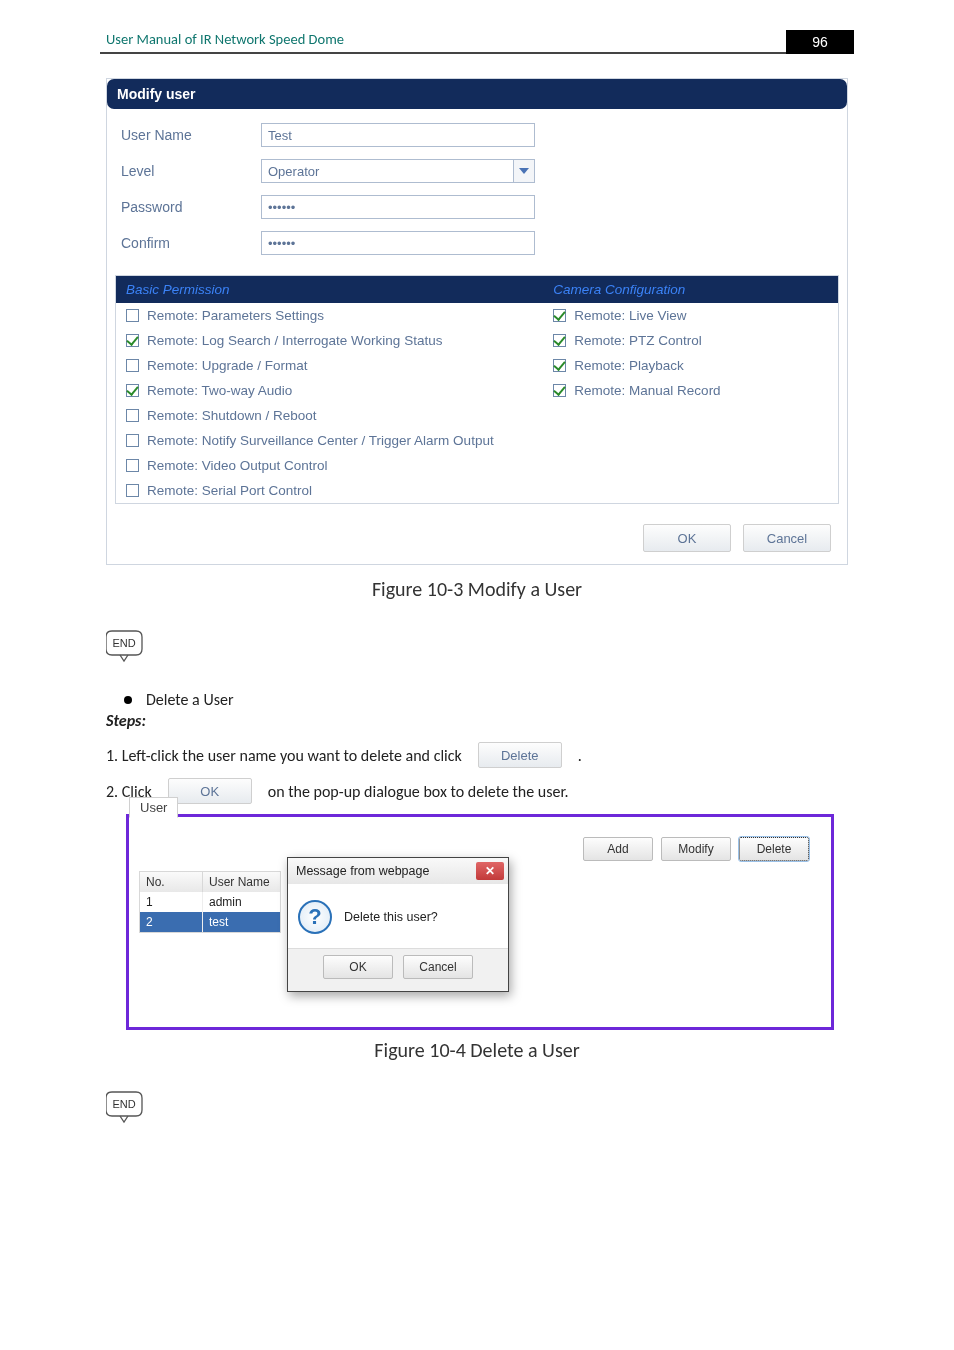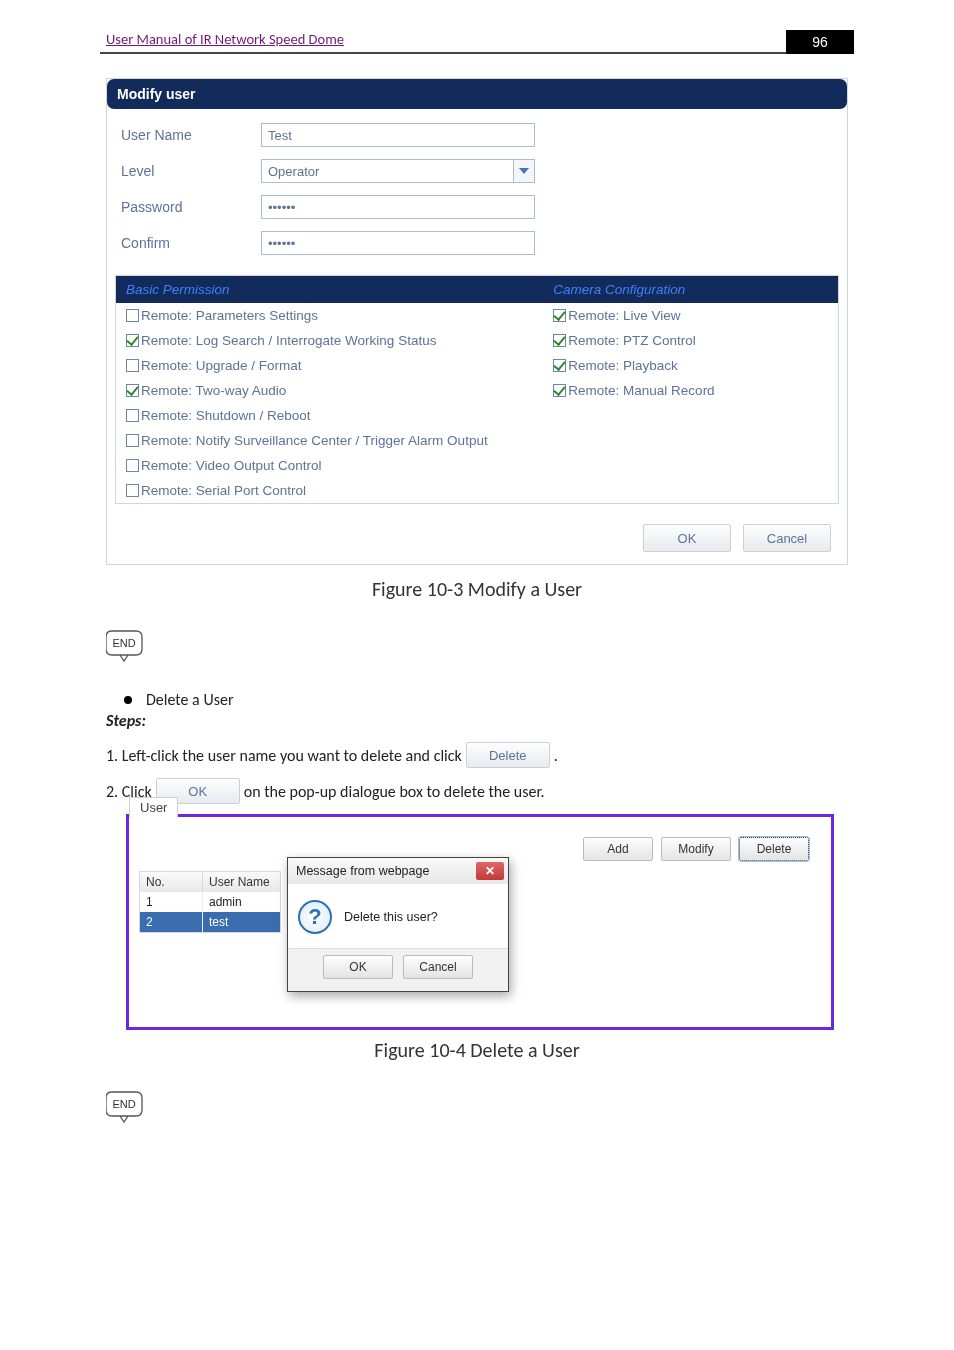--- a/index.html
+++ b/index.html
@@ -13,22 +13,21 @@
     width: 954px;
     margin: 0 auto;
     box-sizing: border-box;
     padding: 30px 100px 60px 100px;
     font-size: 14px;
   }
   .header-row {
     padding: 0 0 4px 6px;
     font-family: Calibri, sans-serif;
     font-size: 14.5px;
-    color: #701a75;
-    text-decoration: underline;
+    color: #0f766e;
   }
   .header-rule {
     position: relative;
     height: 2px;
     background: #444;
     margin-bottom: 24px;
   }
   .pagebox {
     position: absolute;
     right: 0;
@@ -114,21 +113,21 @@
   .perm-head {
     background: #122b5b;
     color: #3b82f6;
     font-size: 13.5px;
     padding: 6px 10px;
     font-style: italic;
   }
   .perm-item {
     display: flex;
     align-items: center;
-    gap: 2px;
+    gap: 8px;
     padding: 5px 10px;
     color: #5d7497;
     font-size: 13.5px;
   }
   .cb {
     width: 13px;
     height: 13px;
     border: 1px solid #6c87a8;
     display: inline-flex;
     align-items: center;
@@ -196,21 +195,21 @@
     font-weight: bold;
     font-size: 16px;
     margin: 0 0 12px 6px;
   }
   .step {
     font-family: Calibri, sans-serif;
     font-size: 16px;
     margin: 10px 0 10px 6px;
     display: flex;
     align-items: center;
-    gap: 4px;
+    gap: 16px;
     flex-wrap: wrap;
   }
   .inline-btn {
     display: inline-flex;
     align-items: center;
     justify-content: center;
     height: 24px;
     min-width: 82px;
     border: 1px solid #cfcfcf;
     background: linear-gradient(#fdfdfd,#e7ebef);

